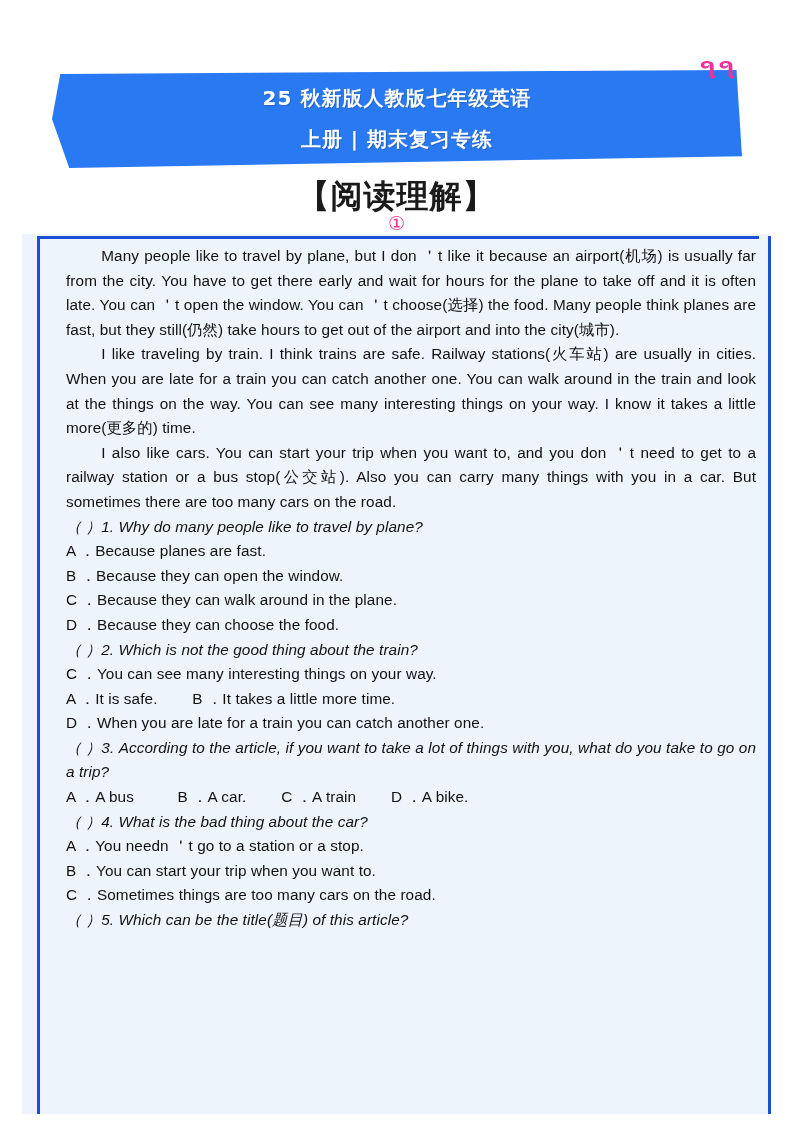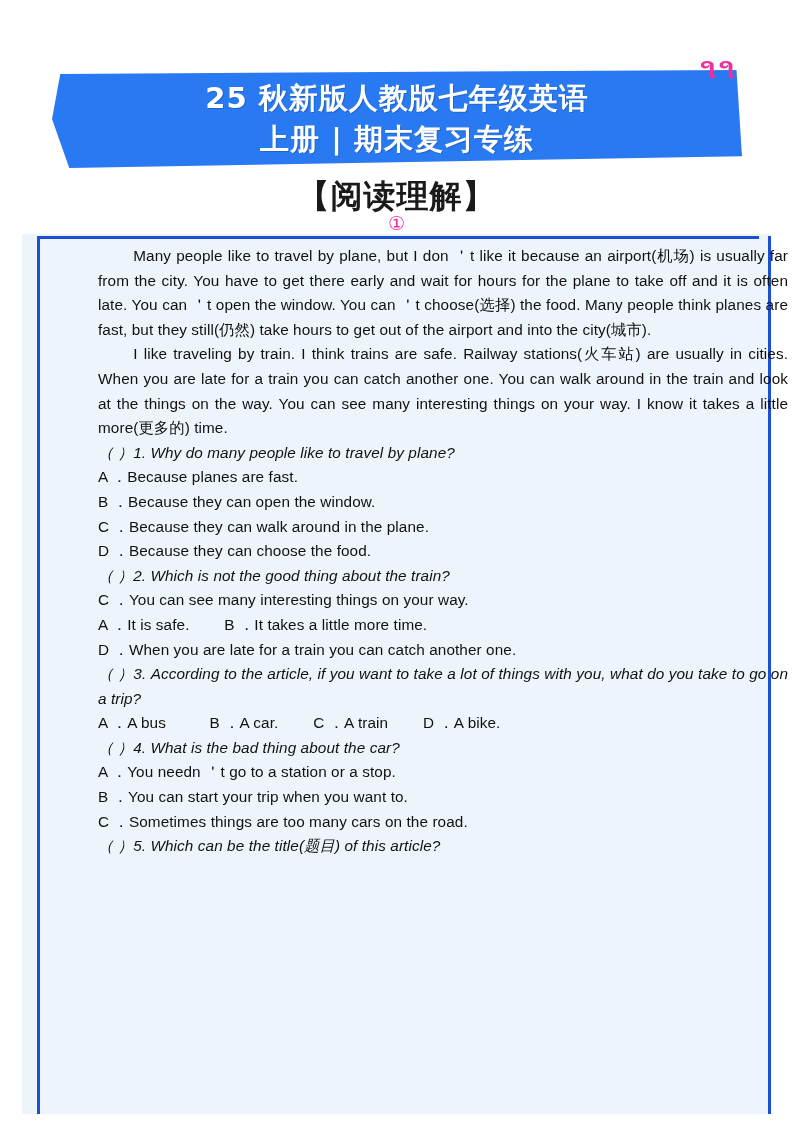--- a/index.html
+++ b/index.html
@@ -37,21 +37,21 @@
     left: 52px;
     top: 10px;
     width: 690px;
     height: 98px;
     display: flex;
     flex-direction: column;
     align-items: center;
     justify-content: center;
     color: #ffffff;
     font-weight: bold;
-    font-size: 29px;
+    font-size: 20px;
     line-height: 41px;
     letter-spacing: 1px;
     text-shadow: 1px 1px 0 rgba(0,0,0,.18);
   }
   .banner-line { white-space: nowrap; }
 
   .quote-deco {
     position: absolute;
     left: 700px;
     top: 48px;
@@ -115,21 +115,20 @@
 
   .content {
     position: absolute;
     left: 66px;
     top: 244px;
     width: 690px;
     font-size: 15.3px;
     line-height: 24.6px;
     color: #111111;
     letter-spacing: .1px;
-    margin-left: 32px;
   }
   .content p {
     margin: 0;
     text-align: justify;
   }
   .para { text-indent: 2.3em; }
   .q { margin-top: 1px; font-style: italic; }
   .opt { white-space: pre; }
   .zh { font-family: "DejaVu Sans", "Liberation Sans", sans-serif; }
 </style>
@@ -149,20 +148,21 @@
 <div class="subtitle zh">【阅读理解】</div>
 <div class="circle-num zh">①</div>
 
 <div class="panel"></div>
 <div class="panel-inner"></div>
 <div class="panel-rightline"></div>
 
 <div class="content">
   <p class="para">Many people like to travel by plane, but I don ＇t like it because an airport(机场) is usually far from the city. You have to get there early and wait for hours for the plane to take off and it is often late. You can ＇t open the window. You can ＇t choose(选择) the food. Many people think planes are fast, but they still(仍然) take hours to get out of the airport and into the city(城市).</p>
   <p class="para">I like traveling by train. I think trains are safe. Railway stations(火车站) are usually in cities. When you are late for a train you can catch another one. You can walk around in the train and look at the things on the way. You can see many interesting things on your way. I know it takes a little more(更多的) time.</p>
+  <p class="para">I also like cars. You can start your trip when you want to, and you don ＇t need to get to a railway station or a bus stop(公交站). Also you can carry many things with you in a car. But sometimes there are too many cars on the road.</p>
 
   <p class="q">（      ）1. Why do many people like to travel by plane?</p>
   <p class="opt">A ．Because planes are fast.</p>
   <p class="opt">B ．Because they can open the window.</p>
   <p class="opt">C ．Because they can walk around in the plane.</p>
   <p class="opt">D ．Because they can choose the food.</p>
 
   <p class="q">（      ）2. Which is not the good thing about the train?</p>
   <p class="opt">C ．You can see many interesting things on your way.</p>
   <p class="opt">A ．It is safe.        B ．It takes a little more time.</p>

